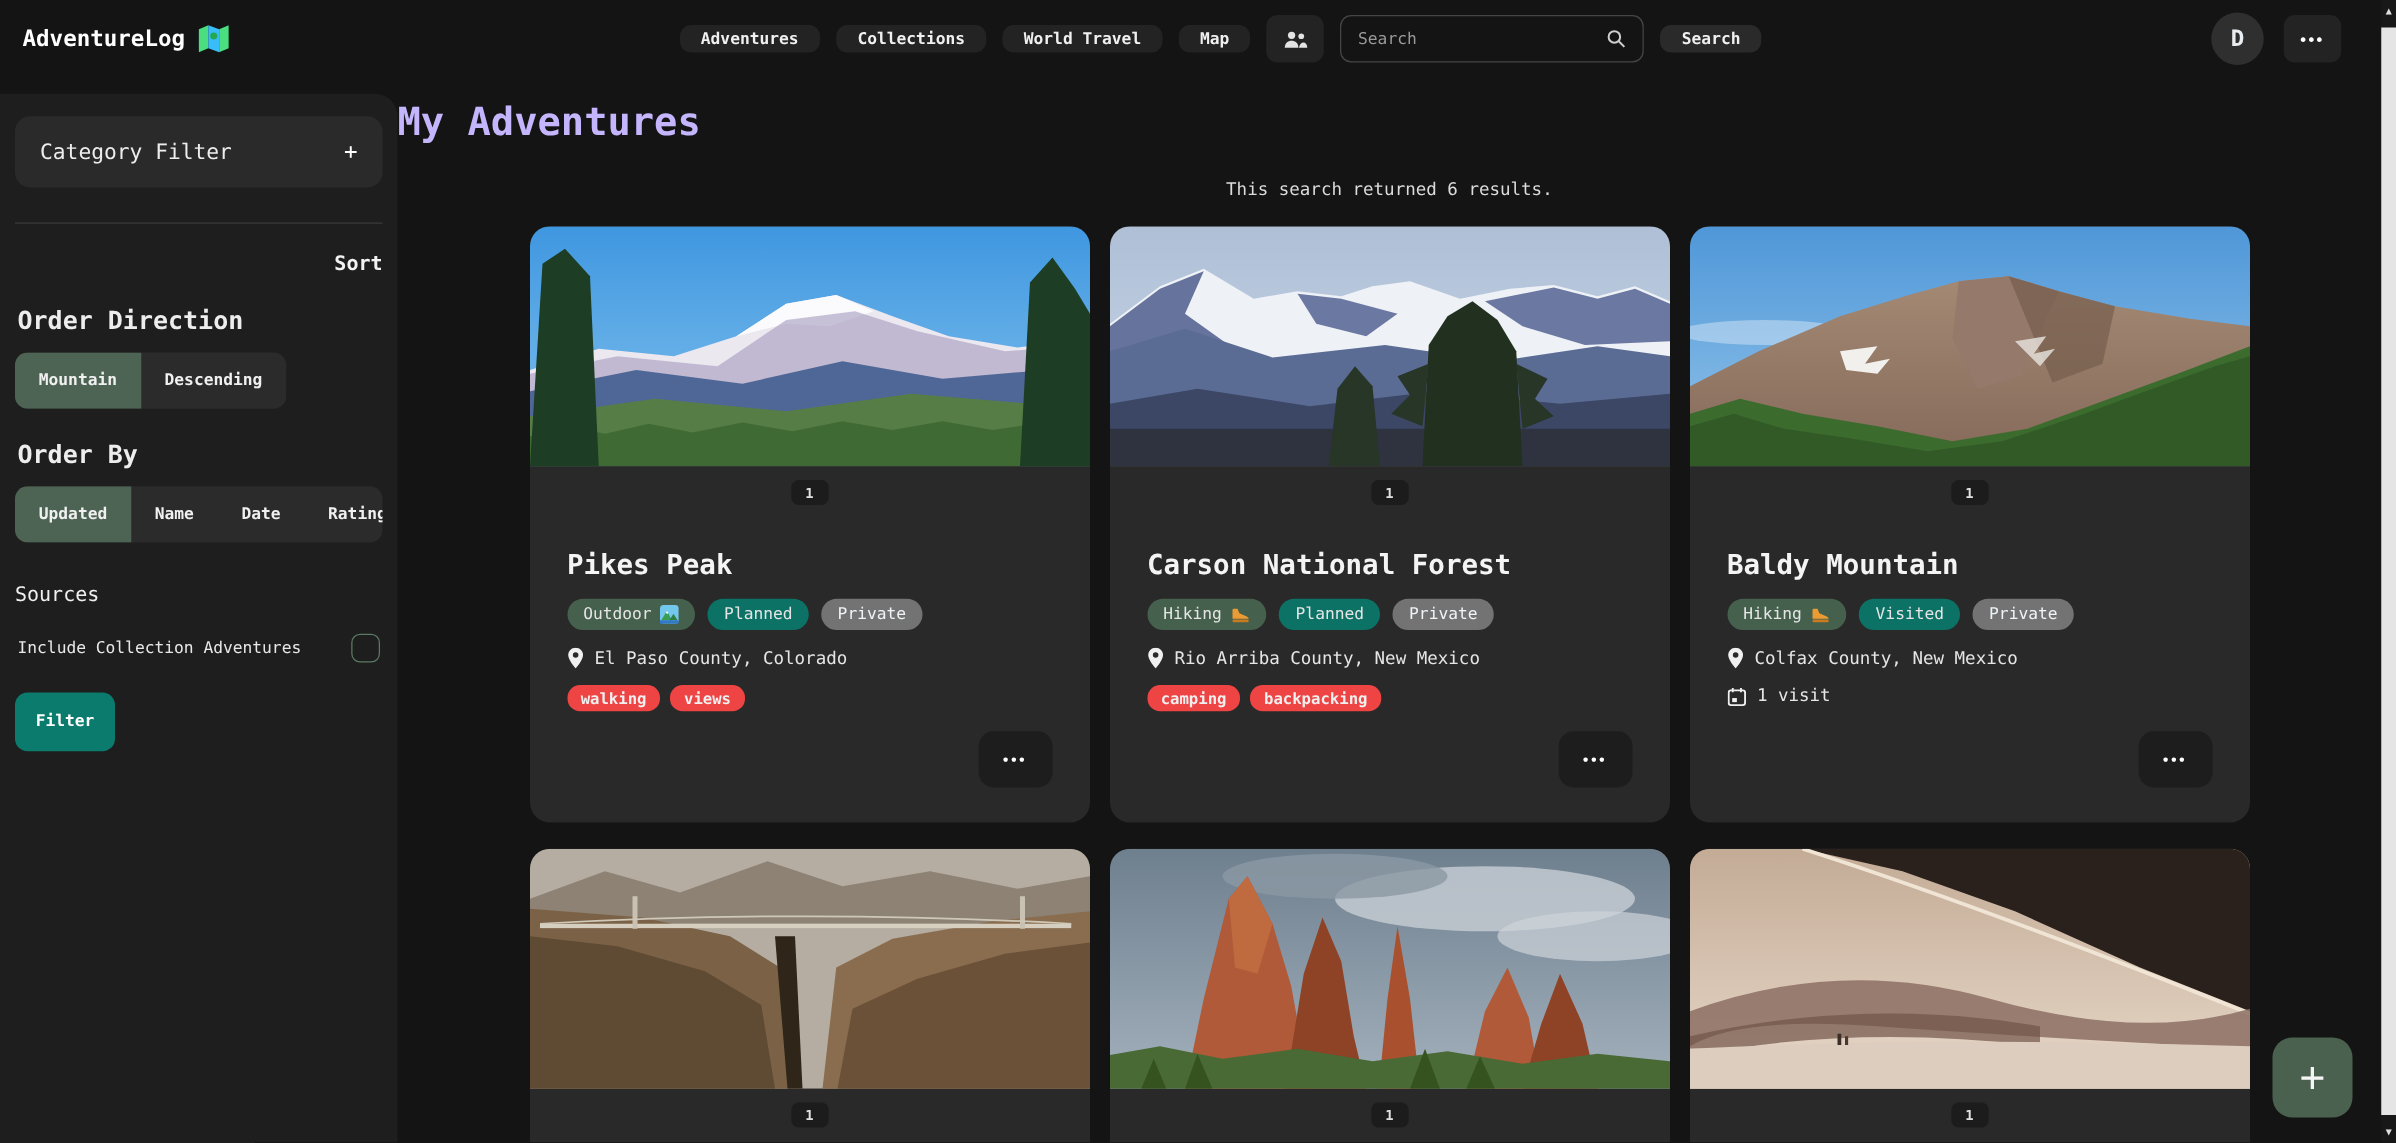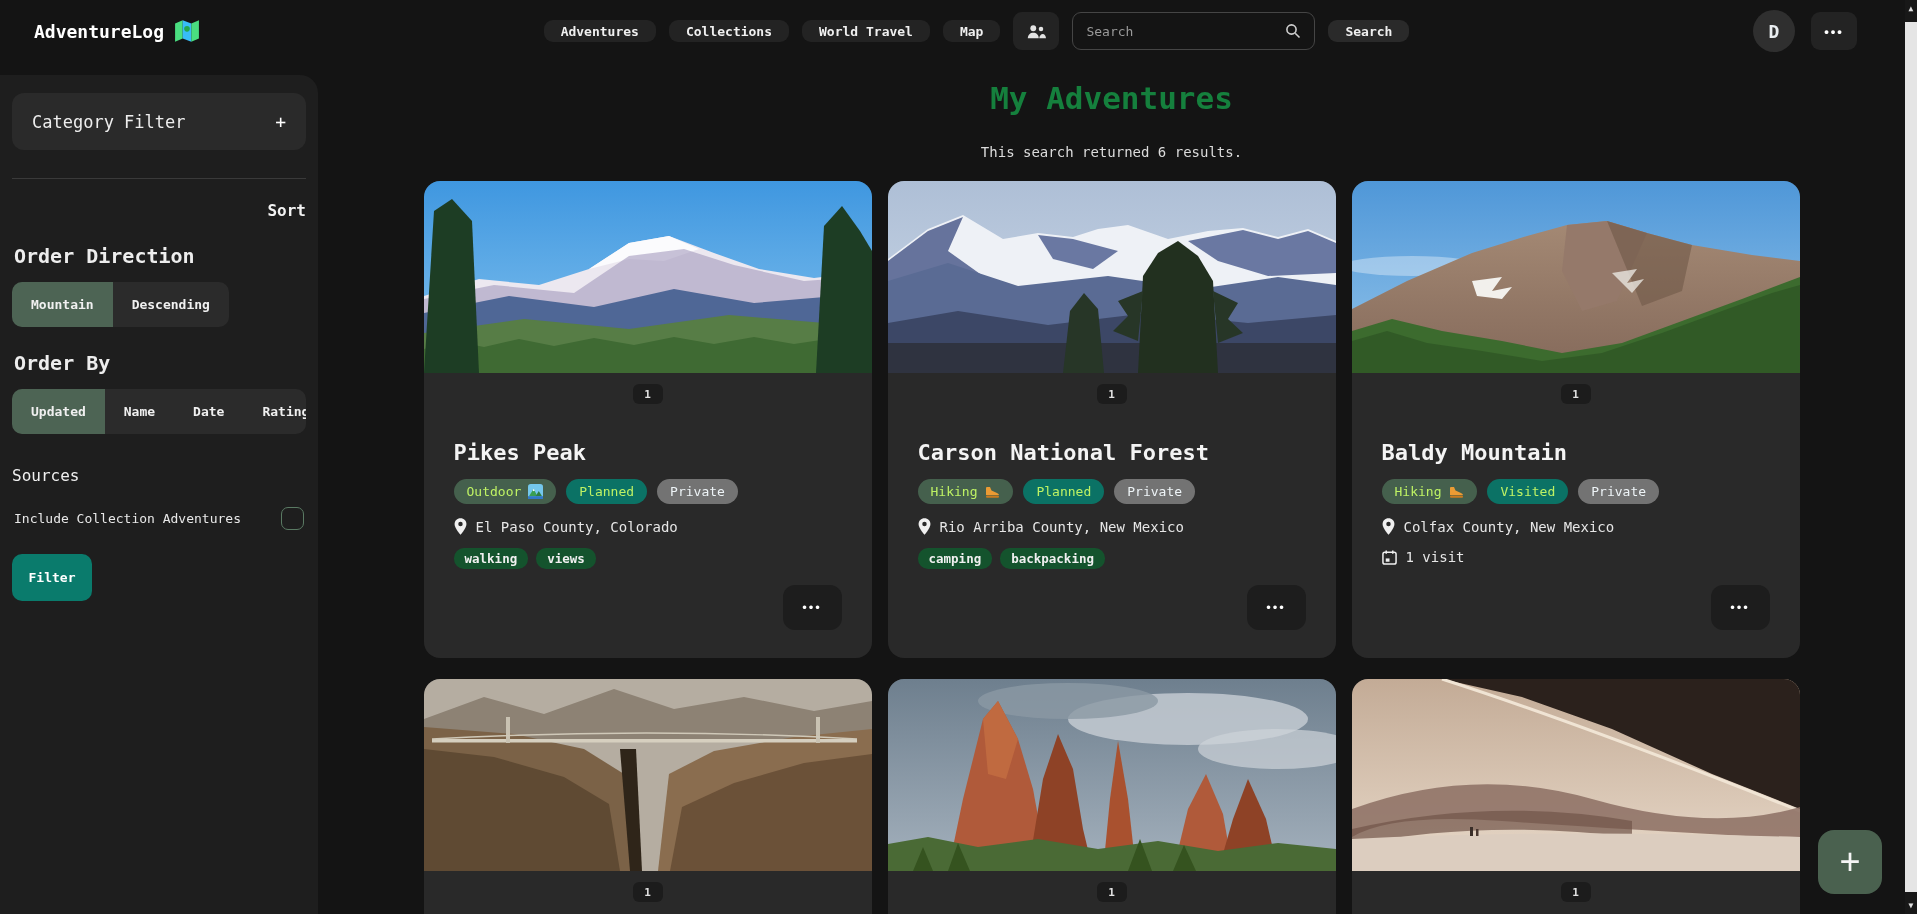--- a/index.html
+++ b/index.html
@@ -4,21 +4,21 @@
 <style>
   * { margin:0; padding:0; box-sizing:border-box; }
   html,body { width:1917px; height:914px; }
   body {
     position:relative; overflow:hidden;
     background:#141414; color:#ececec;
     font-family:"DejaVu Sans Mono", monospace;
   }
   
   .navbar { position:absolute; top:0; left:0; right:12px; height:62px;
-    display:flex; align-items:center; padding:0 34px; }
+    display:flex; align-items:center; padding:0 18px; }
   .brand { display:flex; align-items:center; gap:10px; font-size:18px; font-weight:bold; color:#fff; }
   .brand svg { width:26px; height:26px; }
   .nav-center { display:flex; align-items:center; gap:13px; margin-left:auto; }
   .nav-btn { background:#232323; border:none; border-radius:9px; height:22px; padding:0 17px;
     font:bold 13px "DejaVu Sans Mono", monospace; color:#f0f0f0; display:flex; align-items:center; cursor:pointer; }
   .icon-btn { background:#232323; border:none; border-radius:9px; height:38px; width:46px;
     display:flex; align-items:center; justify-content:center; cursor:pointer; }
   .search-wrap { height:38px; width:243px; border:1px solid #454545; border-radius:9px;
     display:flex; align-items:center; padding:0 13px; gap:8px; background:#141414; }
   .search-wrap input { flex:1; background:transparent; border:none; outline:none;
@@ -44,39 +44,39 @@
     font:bold 13px "DejaVu Sans Mono", monospace; color:#f0f0f0; cursor:pointer; }
   .seg-btn.selected { background:#4d6454; }
   .sources-h { font-weight:normal; font-size:16px; margin-top:32px; color:#f0f0f0; }
   .include-row { display:flex; align-items:center; justify-content:space-between; margin-top:22px; padding:0 2px; }
   .include-label { font-size:13px; color:#e8e8e8; }
   .checkbox { width:23px; height:23px; border-radius:7px; border:1px solid #5a7a63; background:transparent; cursor:pointer; }
   .filter-btn { margin-top:24px; width:80px; height:47px; border:none; border-radius:10px;
     background:#0a7b6c; color:#fff; font:bold 13px "DejaVu Sans Mono", monospace; cursor:pointer; }
   
   .main { position:absolute; left:318px; top:62px; right:12px; bottom:0; overflow:hidden; }
-  .page-title { text-align:center; margin-top:18px; font-size:31px; font-weight:bold; color:#15803d; }
+  .page-title { margin-top:18px; font-size:31px; font-weight:bold; color:#c4b5fd; }
   .results-line { text-align:center; margin-top:28px; font-size:14px; color:#dcdcdc; }
   .grid { margin-top:21px; display:grid; grid-template-columns:repeat(3,448px); gap:21px 16px; justify-content:center; }
   .card { position:relative; width:448px; height:477px; background:#292929; border-radius:16px; overflow:hidden; }
   .card-img { height:192px; width:100%; }
   .card-img svg { display:block; width:100%; height:100%; }
   .count-pill { width:30px; height:20px; margin:11px auto 0; background:#1c1c1c; border-radius:6px;
     color:#e2e2e2; font-size:11px; font-weight:bold; display:flex; align-items:center; justify-content:center; }
   .card-body { padding:0 30px; }
   .card-title { margin-top:36px; font-size:22px; font-weight:bold; color:#f4f4f4; }
   .badge-row { margin-top:14px; display:flex; gap:10px; align-items:center; }
   .badge { height:25px; border-radius:13px; padding:0 13px; display:inline-flex; align-items:center; gap:7px;
-    font-size:13px; color:#bef264; white-space:nowrap; }
+    font-size:13px; color:#e5e5e5; white-space:nowrap; }
   .badge.category { background:#45604d; }
   .badge.status   { background:#0b7265; }
   .badge.privacy  { background:#737373; color:#eef4f7; }
   .loc-row { margin-top:14px; display:flex; align-items:center; gap:9px; color:#e6e6e6; font-size:14px; }
   .tag-row { margin-top:13px; display:flex; gap:8px; }
-  .tag { background:#14532d; border-radius:10px; padding:3px 11px; font:bold 12.5px "DejaVu Sans Mono", monospace; color:#f0f0f0; }
+  .tag { background:#ef4444; border-radius:10px; padding:3px 11px; font:bold 12.5px "DejaVu Sans Mono", monospace; color:#f0f0f0; }
   .card-menu-btn { position:absolute; right:30px; bottom:28px; width:59px; height:45px; border:none;
     border-radius:12px; background:#1d1d1d; color:#fff; display:flex; align-items:center; justify-content:center;
     font-size:13px; letter-spacing:2px; cursor:pointer; }
   
   .fab { position:absolute; right:35px; bottom:20px; width:64px; height:64px; border:none; border-radius:16px;
     background:#4a614f; color:#f5f5f5; font-size:36px; font-weight:300; line-height:0; cursor:pointer; }
   .scrollbar { position:absolute; right:0; top:0; width:12px; height:100%; background:#181818; }
   .scroll-thumb { position:absolute; left:0; right:0; top:22px; bottom:22px; background:#e5e5e5; }
   .scroll-arrow { position:absolute; left:0; right:0; text-align:center; color:#e0e0e0; font-size:8px; }
   .scroll-arrow.up { top:4px; } .scroll-arrow.down { bottom:4px; }

